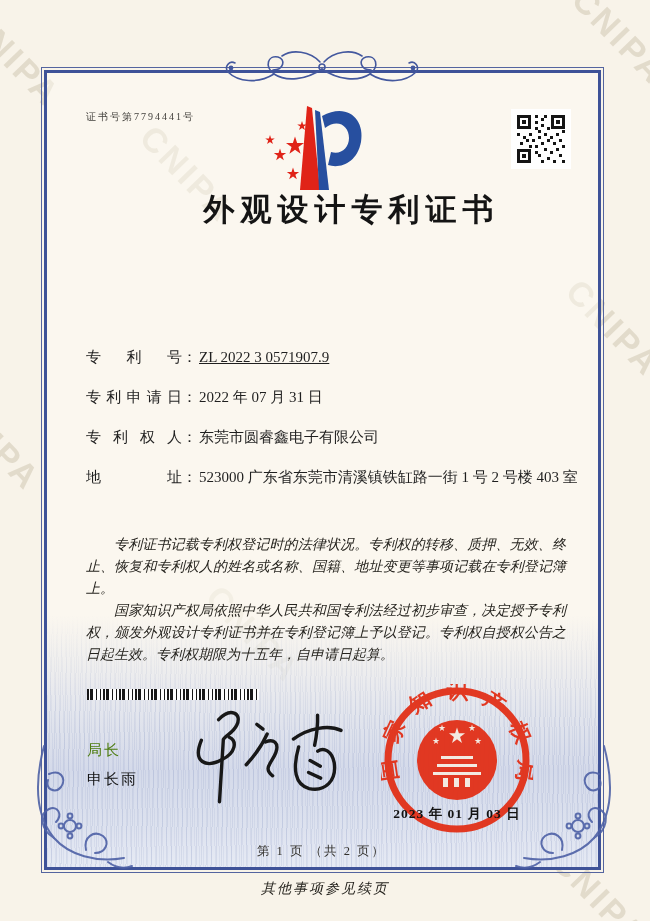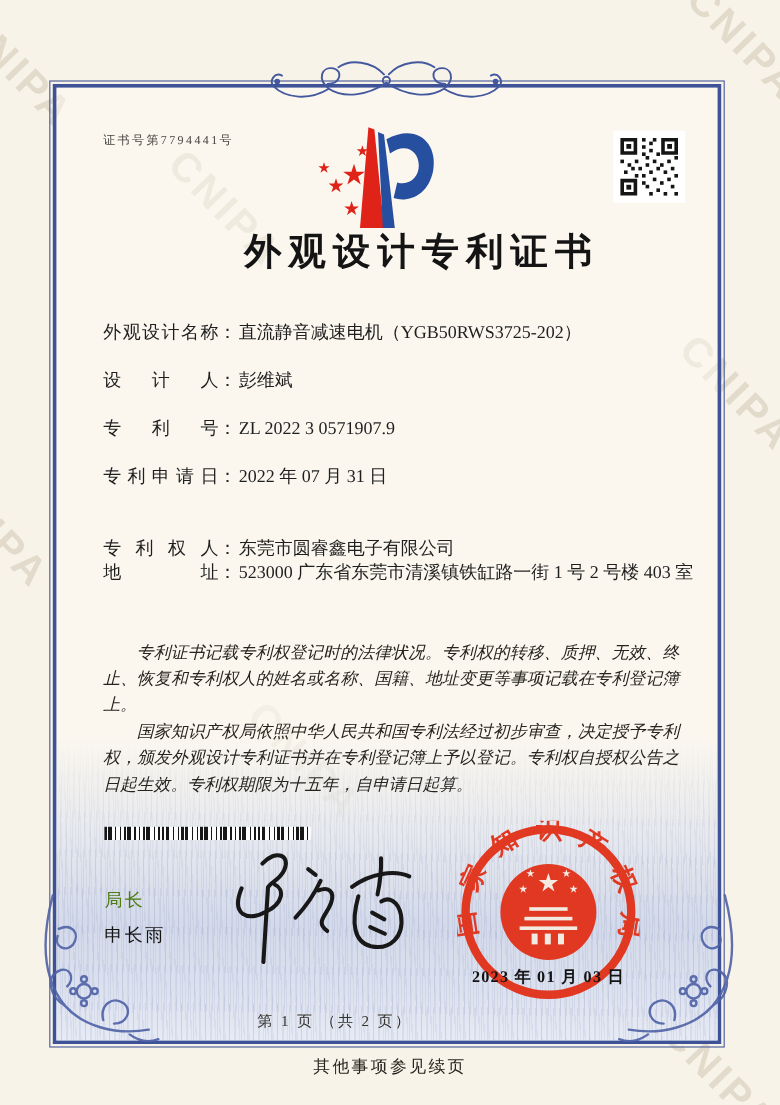--- a/index.html
+++ b/index.html
@@ -41,22 +41,22 @@
   .qr{position:absolute;left:511px;top:109px;width:54px;height:54px;background:#fff;
       padding:3px;z-index:5;}
   .title{position:absolute;left:41px;top:189px;width:621px;text-align:center;
          font-size:31px;font-weight:600;letter-spacing:6px;color:#141414;z-index:5;}
 
   
   .row{position:absolute;left:86px;font-size:15px;color:#1f1f1f;z-index:5;white-space:nowrap;}
   .row .lbl{display:inline-block;width:96px;text-align:justify;text-align-last:justify;
             vertical-align:top;}
   .row .colon{display:inline-block;margin:0 2px 0 0;}
-  .r1{top:268px;} .r2{top:308px;} .r3{top:348px;} .r4{top:388px;}
-  .r5{top:428px;margin-top:20px;} .r6{top:468px;} .r7{top:508px;}
+  .r1{top:268px;} .r2{top:308px;} .r3{top:348px;text-decoration:underline;} .r4{top:388px;}
+  .r5{top:428px;} .r6{top:468px;} .r7{top:508px;}
   .pair2{position:absolute;left:234px;top:0;}
 
   
   .body-text{position:absolute;left:86px;top:534px;width:480px;z-index:5;
              font-size:14px;line-height:22px;color:#26241f;font-style:italic;
              text-align:justify;}
   .body-text p{margin:0;text-indent:2em;}
 
   
   .barcode{position:absolute;left:87px;top:689px;width:172px;height:11px;z-index:5;
@@ -64,24 +64,24 @@
              #171717 3px 6px,#fdfdfd 6px 9px,#171717 9px 10px,#fdfdfd 10px 13px,
              #171717 13px 14px,#fdfdfd 14px 16px);}
   .director-title{position:absolute;left:87px;top:741px;font-size:15px;color:#4d7c0f;
            font-family:Liberation Serif, serif;z-index:5;letter-spacing:2px;}
   .director-name{position:absolute;left:87px;top:770px;font-size:15px;color:#141414;
            font-family:Liberation Mono, monospace;z-index:5;letter-spacing:2px;}
   .sig{position:absolute;left:182px;top:708px;z-index:6;transform:rotate(-2deg);}
   .seal{position:absolute;left:381px;top:684px;z-index:6;opacity:.95;}
   .seal-date{position:absolute;left:381px;top:805px;width:152px;text-align:center;
            font-size:13.5px;font-weight:bold;color:#131313;z-index:7;letter-spacing:1px;}
-  .footer-page{position:absolute;left:41px;top:843px;width:476px;text-align:center;
+  .footer-page{position:absolute;left:41px;top:843px;width:561px;text-align:center;
            font-size:12.5px;color:#33312c;z-index:5;letter-spacing:2px;}
   .note{position:absolute;left:0;top:880px;width:650px;text-align:center;font-size:14px;
-           color:#26241f;z-index:5;letter-spacing:2px;}
+           font-style:italic;color:#26241f;z-index:5;letter-spacing:2px;}
 
   .ornament-top{position:absolute;left:222px;top:45px;z-index:4;}
   .corner{position:absolute;z-index:4;}
   .corner-bl{left:24px;top:742px;}
   .corner-br{left:512px;top:742px;transform:scale(-1,1);}
 </style>
 </head>
 <body>
 
 <div class="page">
@@ -205,26 +205,20 @@
         <rect x="33" y="45" width="3" height="3"></rect>
       <rect x="39" y="48" width="3" height="3"></rect>
         <rect x="45" y="42" width="3" height="3"></rect>
       <rect x="48" y="48" width="3" height="3"></rect>
         <rect x="27" y="48" width="3" height="3"></rect>
     </g>
   </svg>
 
   <div class="title">外观设计专利证书</div>
 
-  <div class="row r1">
-    <span class="lbl">外观设计名称</span><span class="colon">：</span><span class="val">直流静音减速电机（YGB50RWS3725-202）</span>
-  </div>
-  <div class="row r2">
-    <span class="lbl">设计人</span><span class="colon">：</span><span class="val">彭维斌</span>
-  </div>
   <div class="row r3">
     <span class="lbl">专利号</span><span class="colon">：</span><span class="val">ZL 2022 3 0571907.9</span>
   </div>
   <div class="row r4">
     <span class="lbl">专利申请日</span><span class="colon">：</span><span class="val">2022 年 07 月 31 日</span>
   </div>
   <div class="row r5">
     <span class="lbl">专利权人</span><span class="colon">：</span><span class="val">东莞市圆睿鑫电子有限公司</span>
   </div>
   <div class="row r6">

